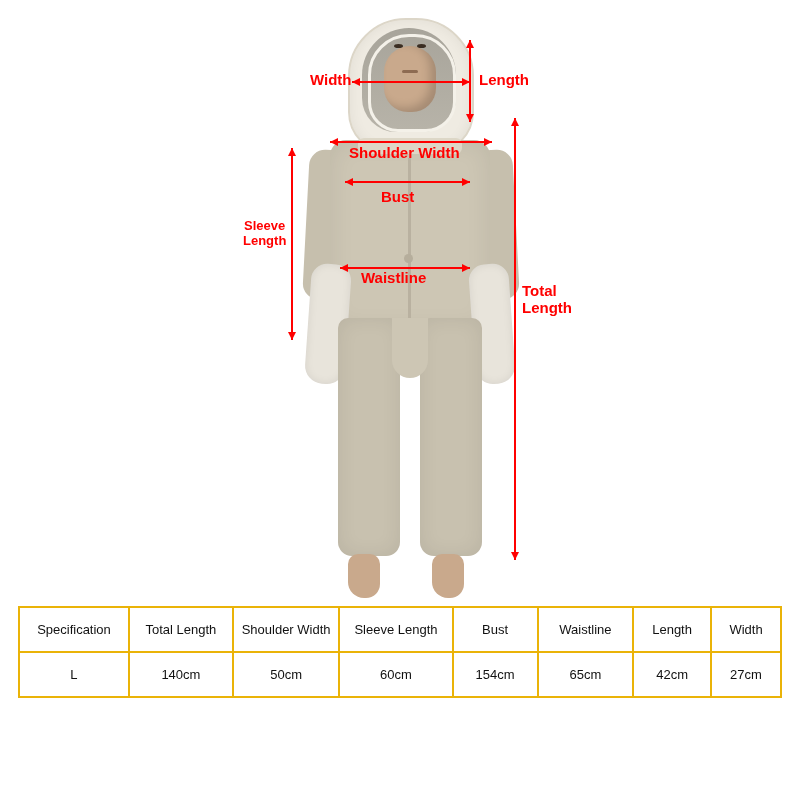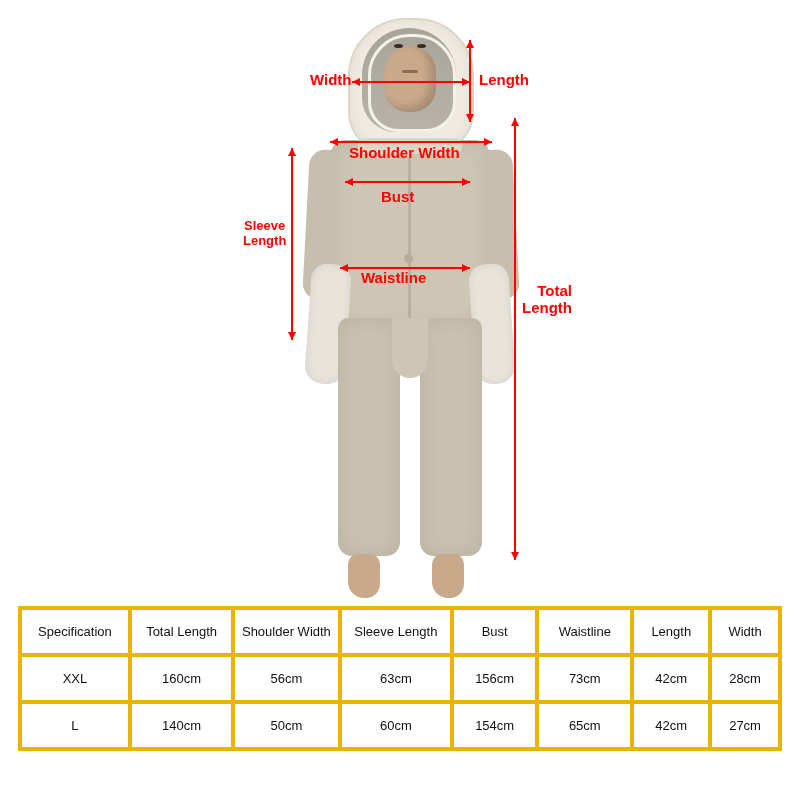--- a/index.html
+++ b/index.html
@@ -211,21 +211,21 @@
   #spec-table {
     position: absolute;
     left: 18px;
     top: 606px;
     width: 764px;
     border-collapse: collapse;
     font-size: 13px;
     color: #111;
   }
   #spec-table th, #spec-table td {
-    border: 4px solid #eab308;
+    border: 2px solid #eab308;
     height: 43px;
     text-align: center;
     font-weight: 400;
     padding: 0 4px;
   }
   #spec-table th { font-weight: 400; }
   #spec-table col.c0 { width: 112px; }
   #spec-table col.c1 { width: 108px; }
   #spec-table col.c2 { width: 110px; }
   #spec-table col.c3 { width: 118px; }
@@ -299,21 +299,21 @@
     <polygon points="515,560 511,552 519,552" fill="#ff0000"></polygon>
   </svg>
 
   <div class="ann" style="left:310px; top:72px;">Width</div>
   <div class="ann" style="left:479px; top:72px;">Length</div>
   <div class="ann" style="left:349px; top:145px;">Shoulder Width</div>
   <div class="ann" style="left:381px; top:189px;">Bust</div>
   <div class="ann sm" style="left:243px; top:219px; text-align:center;">Sleeve
 Length</div>
   <div class="ann" style="left:361px; top:270px;">Waistline</div>
-  <div class="ann" style="left:522px; top:283px;text-align:right;">Total
+  <div class="ann" style="left:522px; top:283px;">Total
 Length</div>
 </div>
 
 <table id="spec-table">
   <colgroup>
     <col class="c0">
       <col class="c1">
       <col class="c2">
       <col class="c3">
     <col class="c4">
@@ -328,30 +328,20 @@
       <th>Shoulder Width</th>
       <th>Sleeve Length</th>
       <th>Bust</th>
       <th>Waistline</th>
       <th>Length</th>
       <th>Width</th>
     </tr>
   </thead>
   <tbody>
     <tr>
-      <td>XXL</td>
-      <td>160cm</td>
-      <td>56cm</td>
-      <td>63cm</td>
-      <td>156cm</td>
-      <td>73cm</td>
-      <td>42cm</td>
-      <td>28cm</td>
-    </tr>
-    <tr>
       <td>L</td>
       <td>140cm</td>
       <td>50cm</td>
       <td>60cm</td>
       <td>154cm</td>
       <td>65cm</td>
       <td>42cm</td>
       <td>27cm</td>
     </tr>
   </tbody>

